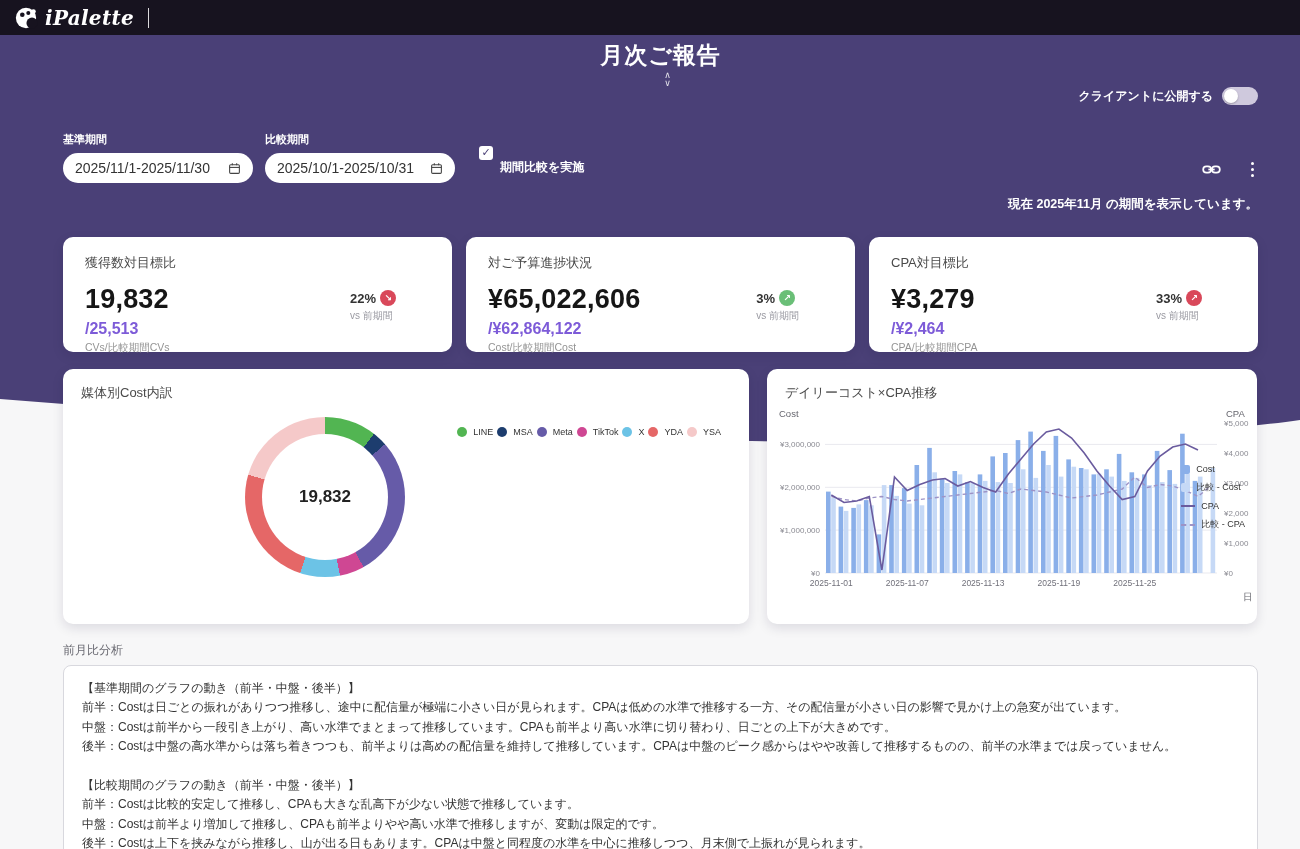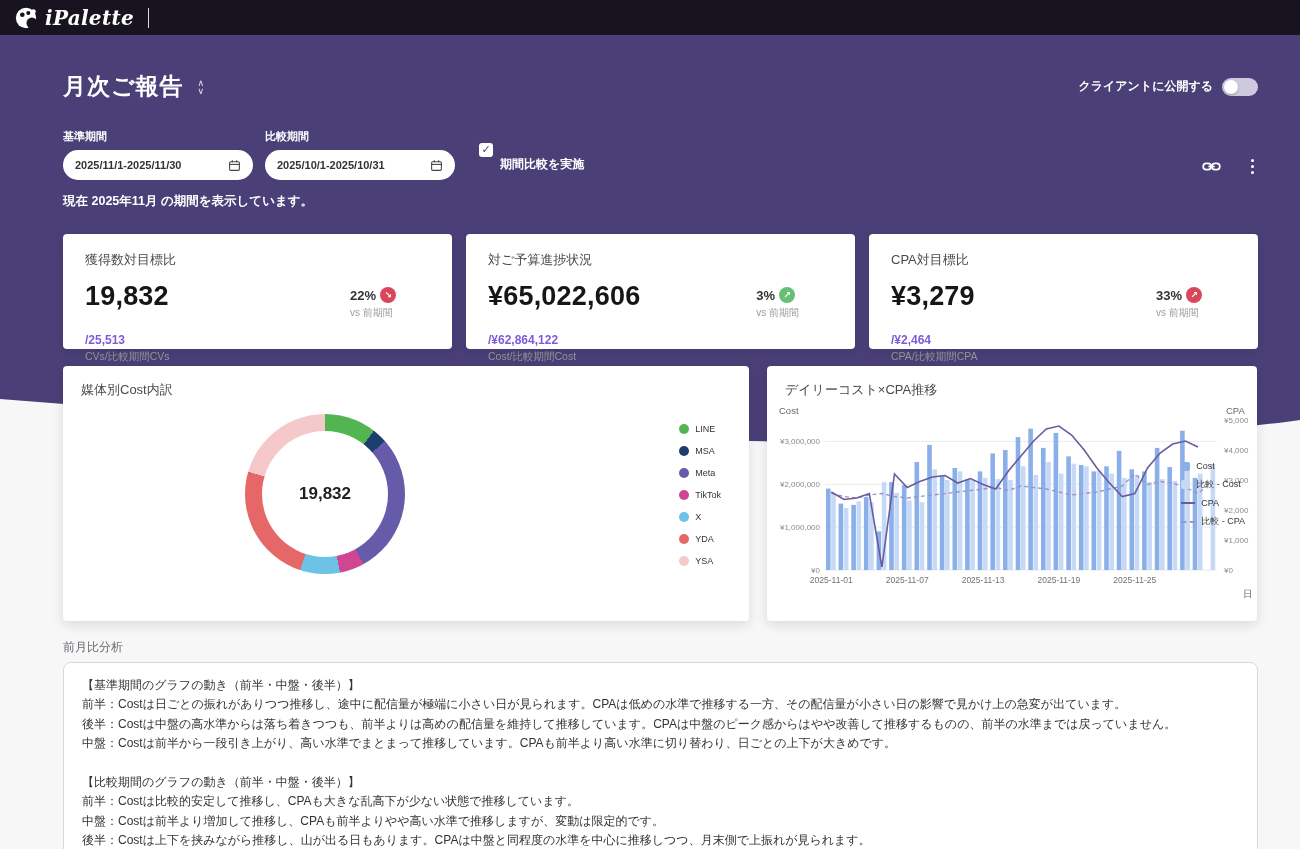--- a/index.html
+++ b/index.html
@@ -13,71 +13,71 @@
   .brand { color:#fff; font-family:"DejaVu Serif","Liberation Serif",serif; font-style:italic; font-weight:bold; font-size:20px; letter-spacing:.3px; cursor:pointer; }
   .header-divider { width:1px; height:20px; background:rgba(255,255,255,.85); margin-left:14px; }
 
   
   .purple-bg { position:absolute; left:0; top:35px; width:100%; height:360px; background:#4a4077; }
   .wave { position:absolute; left:0; top:394px; width:1300px; height:50px; display:block; }
 
   .content { position:relative; z-index:2; padding:0 42px 0 63px; }
 
   
-  .title-row { display:flex; align-items:center; padding-top:36px; }
+  .title-row { display:flex; align-items:center; padding-top:5px;flex-direction:column; }
   .page-title { color:#fff; font-size:23px; font-weight:bold; letter-spacing:1px; }
   .sort-chevrons { display:flex; flex-direction:column; margin-left:14px; cursor:pointer; }
   .sort-chevrons span { color:rgba(255,255,255,.85); font-size:9px; line-height:8px; }
   .publish { margin-left:auto; display:flex; align-items:center; gap:9px; }
   .publish-label { color:#fff; font-size:12px; font-weight:bold; }
   .toggle { width:36px; height:18px; border-radius:9px; background:#cfc9dd; position:relative; cursor:pointer; }
   .toggle-knob { position:absolute; left:2px; top:2px; width:14px; height:14px; border-radius:50%; background:#fff; box-shadow:0 1px 2px rgba(0,0,0,.25); }
 
   
   .filters-row { display:flex; align-items:flex-end; margin-top:24px; position:relative; }
   .filter-block { margin-right:12px; }
   .filter-label { color:#fff; font-size:11px; font-weight:bold; margin-bottom:6px; }
   .date-input { width:190px; height:30px; background:#fff; border-radius:16px; display:flex; align-items:center; padding:0 12px; cursor:pointer; }
-  .date-input .val { font-size:11px; font-weight:bold; color:#333; flex:1; }
+  .date-input .val { font-size:14px; font-weight:normal; color:#333; flex:1; }
   .cmp-check { display:flex; align-items:center; gap:7px; margin-left:12px; margin-bottom:7px; cursor:pointer; }
   .checkbox { width:14px; height:14px; background:#fff; border-radius:3px; display:flex; align-items:center; justify-content:center; font-size:11px; font-weight:bold; color:#4a4077; line-height:1; }
   .cmp-label { color:#fff; font-size:12px; font-weight:bold;margin-top:30px; }
   .row-icons { position:absolute; right:0; bottom:4px; display:flex; align-items:center; gap:26px; }
   .icon-btn { cursor:pointer; display:inline-flex; }
   .kebab { display:flex; flex-direction:column; gap:3px; cursor:pointer; padding:2px 4px; }
   .kebab i { width:3px; height:3px; border-radius:50%; background:#fff; }
 
-  .status-row { margin-top:13px; color:#fff; font-size:12.5px; font-weight:bold; }
+  .status-row { margin-top:13px; color:#fff; font-size:12.5px; font-weight:bold;text-align:right; }
 
   
   .kpi-row { display:flex; gap:14px; margin-top:24px; }
-  .card { background:#fff; border-radius:4px; box-shadow:0 4px 12px rgba(25,18,60,.12); }
+  .card { background:#fff; border-radius:10px; box-shadow:0 4px 12px rgba(25,18,60,.12); }
   .kpi-card { flex:1; padding:17px 22px 15px; height:115px; }
   .kpi-title { font-size:13px; color:#4a4a4a; }
   .kpi-body { display:flex; margin-top:12px; }
   .kpi-value { font-size:27px; font-weight:bold; color:#161616; letter-spacing:.2px; }
-  .kpi-target { font-size:12px; font-weight:bold; color:#7d5bd8; margin-top:21px; }
+  .kpi-target { font-size:16px; font-weight:bold; color:#7d5bd8; margin-top:5px; }
   .kpi-caption { font-size:10.5px; color:#949494; margin-top:3px; }
   .kpi-change { margin-left:auto; margin-right:34px; padding-top:6px; }
   .change-line { display:flex; align-items:center; gap:4px; font-size:13px; font-weight:bold; color:#333; }
   .change-badge { width:16px; height:16px; border-radius:50%; color:#fff; font-size:9px; display:flex; align-items:center; justify-content:center; line-height:1; }
   .vs-label { font-size:10px; color:#9a9aa2; margin-top:3px; }
 
   
   .charts-row { display:flex; gap:18px; margin-top:17px; }
   .chart-card { position:relative; height:255px; }
   .donut-card { width:686px; }
   .daily-card { width:490px; }
   .chart-title { position:absolute; left:18px; top:15px; font-size:13px; color:#4a4a4a; }
 
   .donut-wrap { position:absolute; left:182px; top:48px; width:160px; height:160px; }
   .donut { width:160px; height:160px; border-radius:50%; }
   .donut-hole { position:absolute; left:17px; top:17px; width:126px; height:126px; border-radius:50%; background:#fff; display:flex; align-items:center; justify-content:center; }
   .donut-center { font-size:17px; font-weight:bold; color:#222; }
-  .media-legend { position:absolute; right:28px; top:58px; display:flex; flex-direction:column; gap:12px; }
+  .media-legend { position:absolute; right:28px; top:58px; display:flex; flex-direction:row; gap:4px; }
   .mlegend-row { display:flex; align-items:center; gap:6px; font-size:9px; color:#333; cursor:pointer; }
   .mdot { width:10px; height:10px; border-radius:50%; flex:0 0 auto; }
 
   .daily-chart-host { position:absolute; left:8px; top:38px; }
   .daily-chart-host svg text.tick { font-size:8px; fill:#8a8a92; font-family:"Liberation Sans","DejaVu Sans",sans-serif; }
   .daily-chart-host svg text.xtick { font-size:8.5px; fill:#70707a; font-family:"Liberation Sans","DejaVu Sans",sans-serif; }
   .daily-chart-host svg text.axis-label { font-size:9.5px; fill:#66666e; font-family:"Liberation Sans","DejaVu Sans",sans-serif; }
   .daily-legend { position:absolute; right:12px; top:95px; display:flex; flex-direction:column; gap:7px; }
   .dlegend-row { display:flex; align-items:center; gap:6px; font-size:9px; color:#333; cursor:pointer; }
   .sw-rect { width:9px; height:9px; border-radius:2px; flex:0 0 auto; }
@@ -381,22 +381,22 @@
           </div>
       </div>
     </div>
 
     <div class="analysis">
       <div class="analysis-label">前月比分析</div>
       <div class="analysis-box">
           <div class="a-block">
             <div class="a-line">【基準期間のグラフの動き（前半・中盤・後半）】</div>
             <div class="a-line">前半：Costは日ごとの振れがありつつ推移し、途中に配信量が極端に小さい日が見られます。CPAは低めの水準で推移する一方、その配信量が小さい日の影響で見かけ上の急変が出ています。</div>
+            <div class="a-line">中盤：Costは前半から一段引き上がり、高い水準でまとまって推移しています。CPAも前半より高い水準に切り替わり、日ごとの上下が大きめです。</div>
             <div class="a-line">後半：Costは中盤の高水準からは落ち着きつつも、前半よりは高めの配信量を維持して推移しています。CPAは中盤のピーク感からはやや改善して推移するものの、前半の水準までは戻っていません。</div>
-            <div class="a-line">中盤：Costは前半から一段引き上がり、高い水準でまとまって推移しています。CPAも前半より高い水準に切り替わり、日ごとの上下が大きめです。</div>
           </div>
           <div class="a-block">
             <div class="a-line">【比較期間のグラフの動き（前半・中盤・後半）】</div>
             <div class="a-line">前半：Costは比較的安定して推移し、CPAも大きな乱高下が少ない状態で推移しています。</div>
             <div class="a-line">中盤：Costは前半より増加して推移し、CPAも前半よりやや高い水準で推移しますが、変動は限定的です。</div>
             <div class="a-line">後半：Costは上下を挟みながら推移し、山が出る日もあります。CPAは中盤と同程度の水準を中心に推移しつつ、月末側で上振れが見られます。</div>
           </div>
         </div>
     </div>
 

